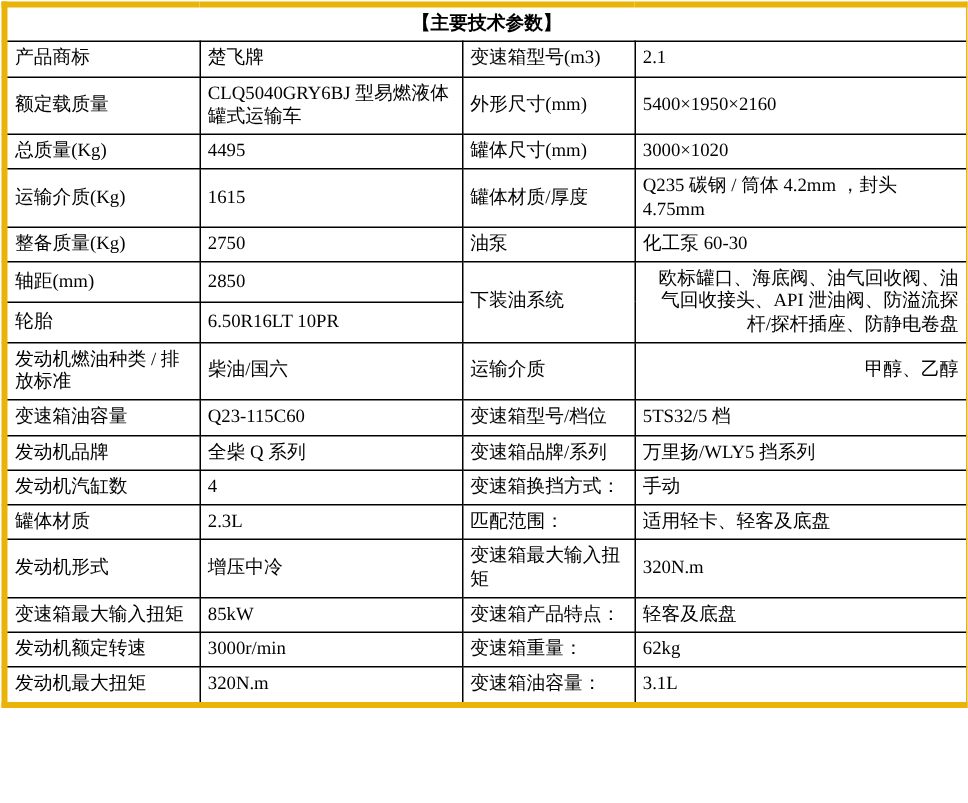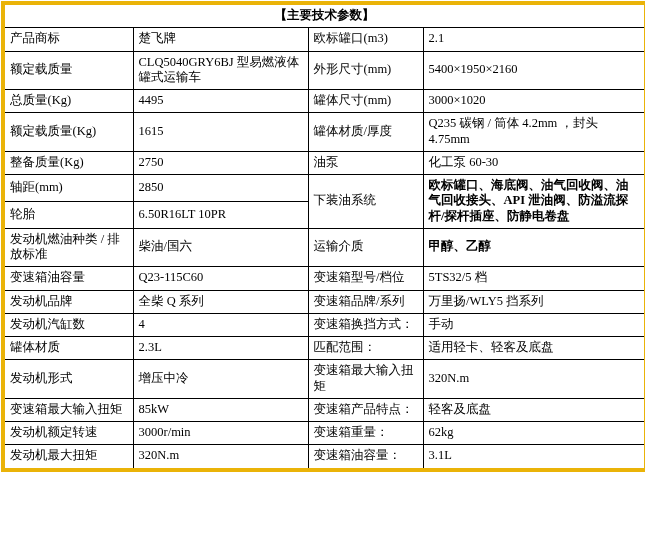--- a/index.html
+++ b/index.html
@@ -42,21 +42,21 @@
     font-size: 13.5px;
     padding-top: 4px;
     padding-bottom: 5px;
   }
   col.c1 { width: 130px; }
   col.c2 { width: 175px; }
   col.c3 { width: 115px; }
   col.c4 { width: 223px; }
   td.label { }
   td.value { }
-  td.bold-val { font-weight: bold; }
+  td.bold-val { font-weight: normal; text-align: right; }
   td.tall { line-height: 1.45; }
 </style>
 </head>
 <body>
 
 <div id="page">
   <table class="spec">
     <colgroup>
       <col class="c1">
         <col class="c2">
@@ -64,40 +64,40 @@
         <col class="c4">
     </colgroup>
     <tbody>
       <tr>
         <td class="title-cell" colspan="4">【主要技术参数】</td>
       </tr>
 
       <tr>
         <td class="label">产品商标</td>
         <td class="value">楚飞牌</td>
-        <td class="label">欧标罐口(m3)</td>
+        <td class="label">变速箱型号(m3)</td>
         <td class="value">2.1</td>
       </tr>
 
       <tr>
         <td class="label">额定载质量</td>
         <td class="value tall">CLQ5040GRY6BJ 型易燃液体罐式运输车</td>
         <td class="label">外形尺寸(mm)</td>
         <td class="value">5400×1950×2160</td>
       </tr>
 
       <tr>
         <td class="label">总质量(Kg)</td>
         <td class="value">4495</td>
         <td class="label">罐体尺寸(mm)</td>
         <td class="value">3000×1020</td>
       </tr>
 
       <tr>
-        <td class="label">额定载质量(Kg)</td>
+        <td class="label">运输介质(Kg)</td>
         <td class="value">1615</td>
         <td class="label">罐体材质/厚度</td>
         <td class="value tall">Q235 碳钢 / 筒体 4.2mm ，封头 4.75mm</td>
       </tr>
 
       <tr>
         <td class="label">整备质量(Kg)</td>
         <td class="value">2750</td>
         <td class="label">油泵</td>
         <td class="value">化工泵 60-30</td>

